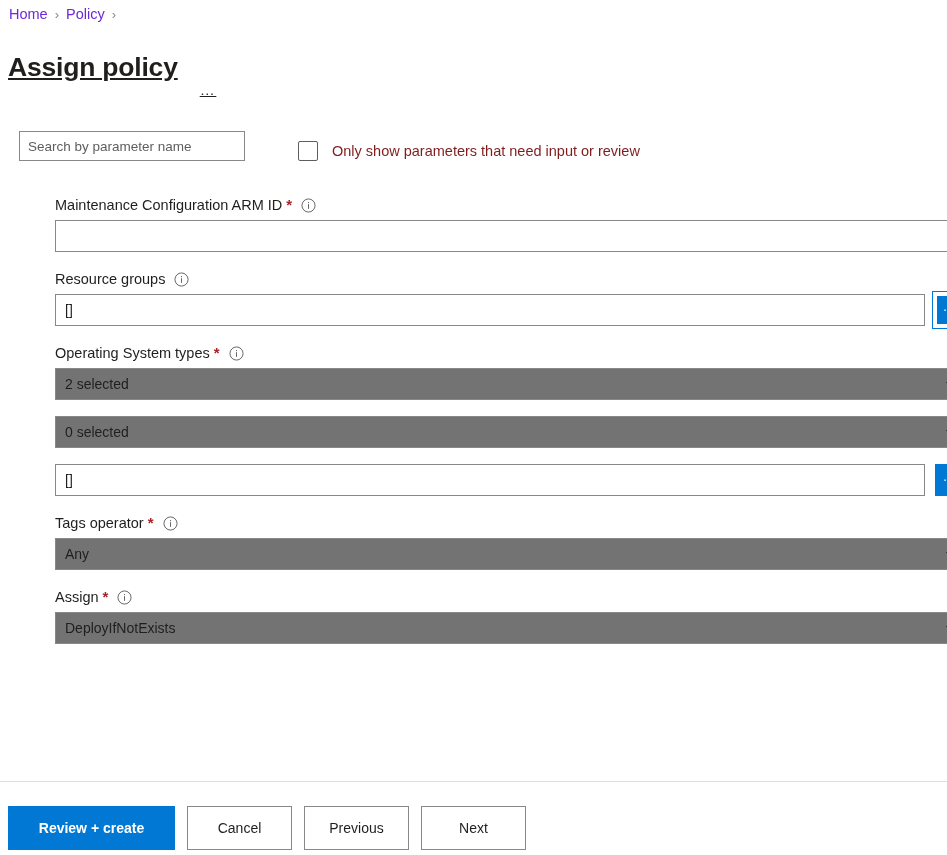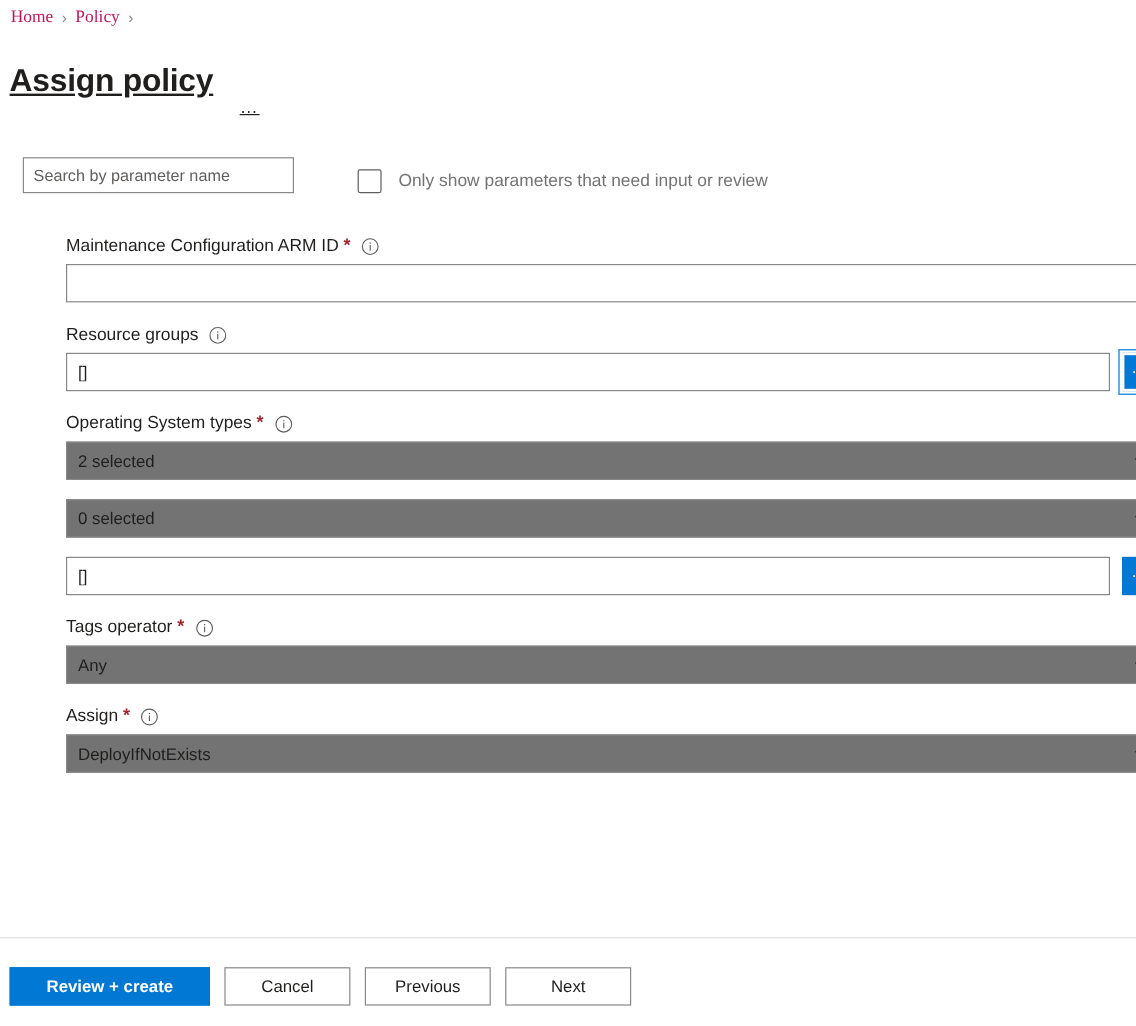--- a/index.html
+++ b/index.html
@@ -25,25 +25,24 @@
   .breadcrumb {
     position: absolute;
     left: 8px;
     top: 3px;
     height: 22px;
     display: flex;
     align-items: center;
     font-size: 14.5px;
   }
   .crumb-link {
-    color: #be185d;
+    color: #6d28d9;
     cursor: pointer;
     text-decoration: none;
     padding: 0 1px;
-    font-family: Liberation Serif, serif;
   }
   .crumb-sep {
     color: #8a8886;
     margin: 0 6px;
     font-size: 13px;
     font-weight: 300;
   }
 
   
   .title-row {
@@ -106,21 +105,21 @@
     width: 20px;
     height: 20px;
     border: 1px solid #605e5c;
     background: #ffffff;
     border-radius: 2px;
     flex: 0 0 auto;
   }
   .checkbox-label {
     margin-left: 14px;
     font-size: 14.5px;
-    color: #737373;
+    color: #7f1d1d;
     white-space: nowrap;
   }
 
   
   .fields {
     position: absolute;
     left: 19px;
     top: 194px;
     width: 912px;
     margin-left: 36px;
@@ -224,21 +223,21 @@
     background: #e1dfdd;
   }
   .footer {
     position: absolute;
     left: 8px;
     top: 806px;
     display: flex;
     align-items: center;
   }
   .btn {
-    height: 32px;
+    height: 44px;
     font-family: "Liberation Sans", sans-serif;
     font-size: 14px;
     cursor: pointer;
     padding: 0 17px;
     display: flex;
     align-items: center;
     justify-content: center;
   }
   .btn-primary {
     background: #0078d4;

